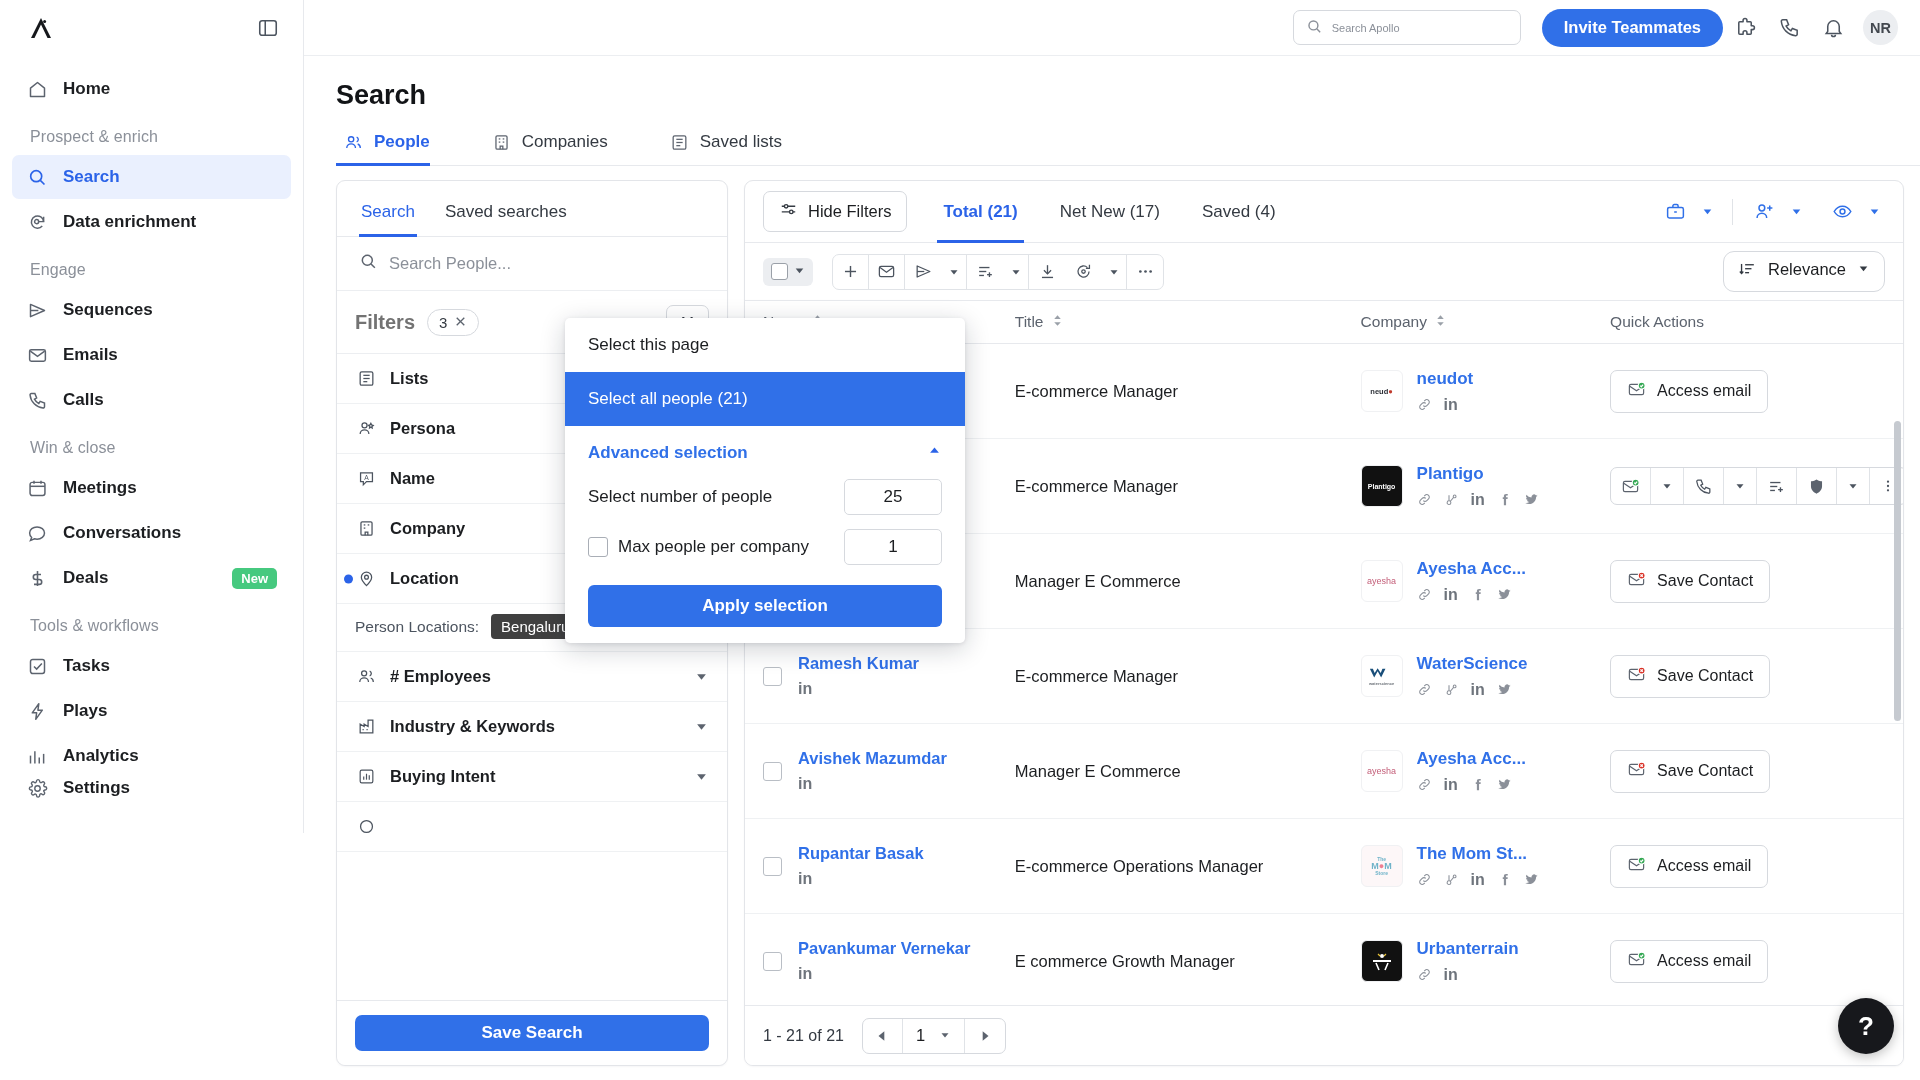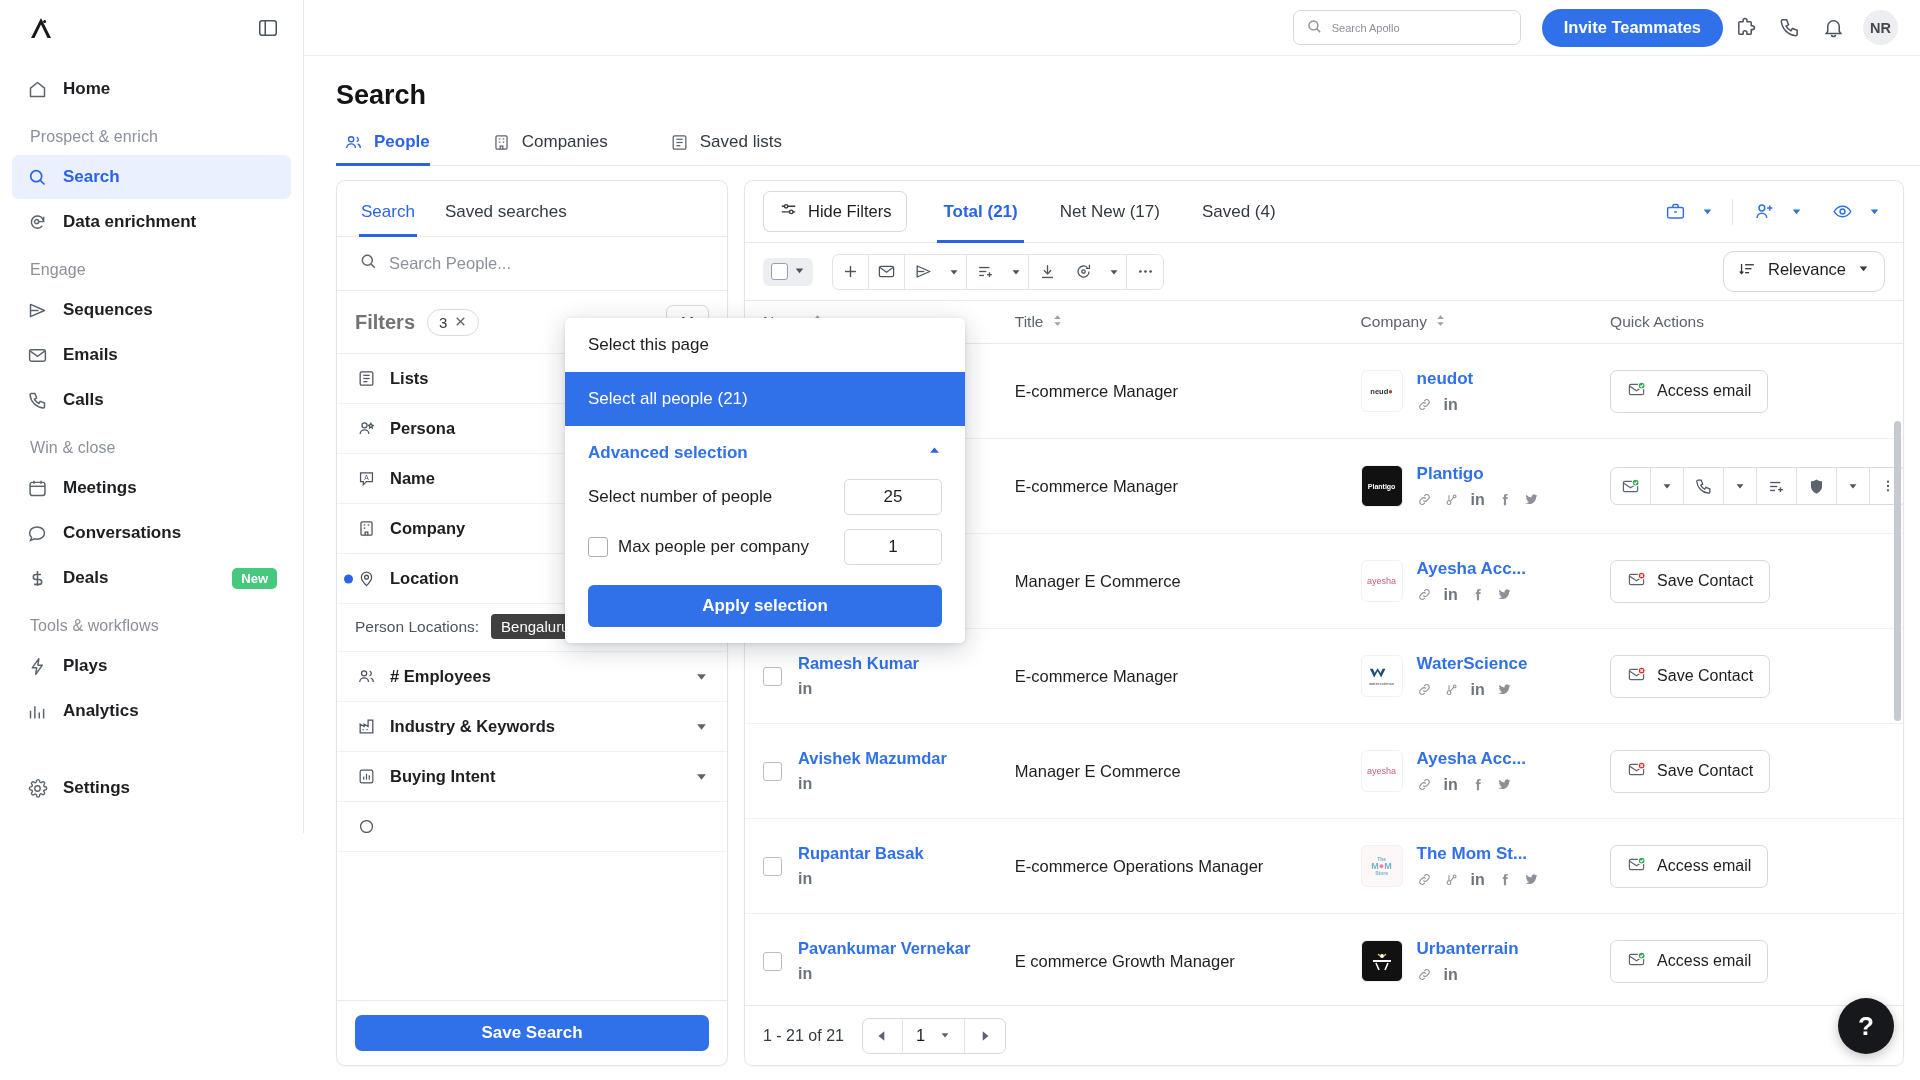--- a/index.html
+++ b/index.html
@@ -378,20 +378,29 @@
               <line x1="12" y1="3.5" x2="12" y2="20.5"></line>
               <path d="M16 7.5H10a2.8 2.8 0 0 0 0 5.6h4a2.8 2.8 0 0 1 0 5.6H8"></path>
             </svg>
           </span>
         <span>Deals</span>
         <span class="badge-new">New</span>
       </div>
 
       <div class="sb-group-label">Tools &amp; workflows</div>
 
+      <div class="sb-item">
+        <span class="ic">
+            <svg width="21" height="21" viewBox="0 0 24 24" fill="none" stroke="currentColor" stroke-width="1.7">
+              <rect x="4" y="4" width="16" height="16" rx="2.5"></rect>
+              <polyline points="8,12 11,15 17,8.5"></polyline>
+            </svg>
+          </span>
+        <span>Tasks</span>
+      </div>
 
       <div class="sb-item">
         <span class="ic">
             <svg width="21" height="21" viewBox="0 0 24 24" fill="none" stroke="currentColor" stroke-width="1.7" stroke-linejoin="round">
               <path d="M13.5 3 L6 13.5h5L10 21l7.5-10.5h-5z"></path>
             </svg>
           </span>
         <span>Plays</span>
       </div>
 

